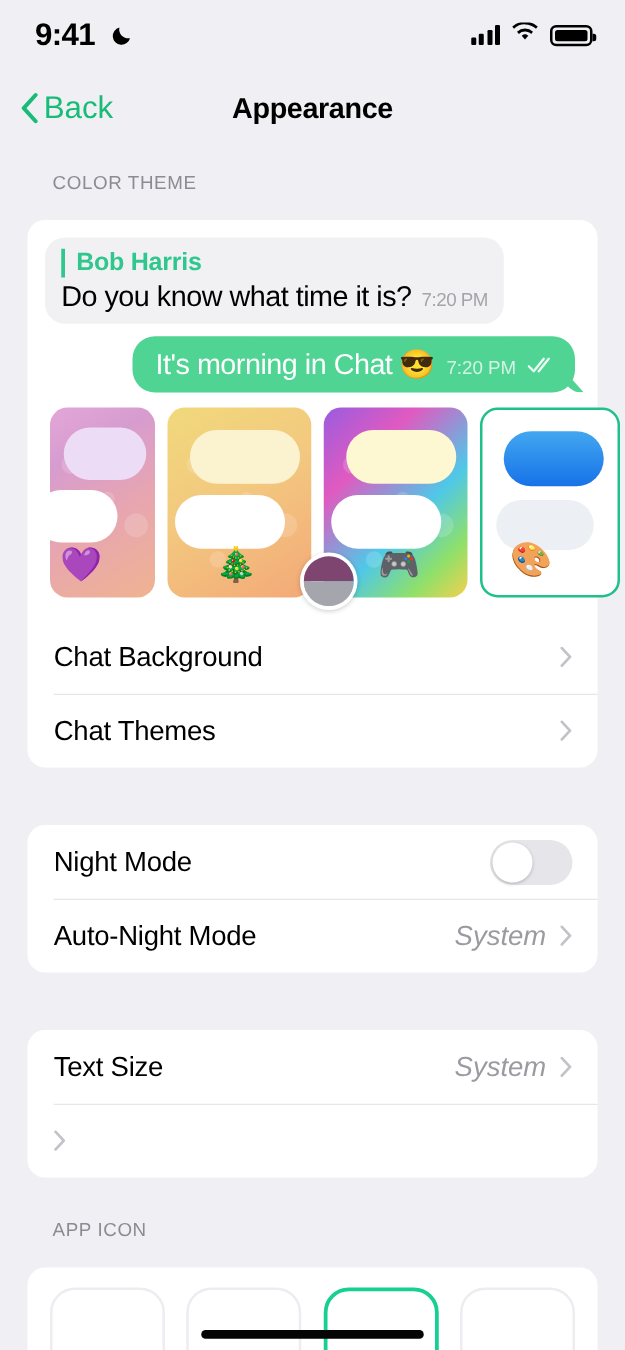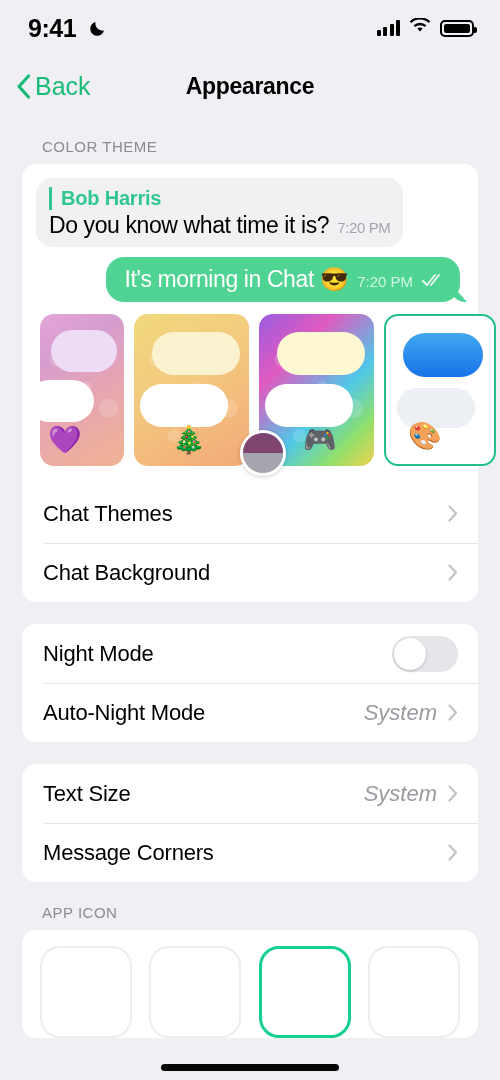--- a/index.html
+++ b/index.html
@@ -57,21 +57,21 @@
     font-size: 23px; font-weight: bold; color: #000; pointer-events: none;
     letter-spacing: -0.3px;
   }
 
   
   .section-header {
     font-size: 15px; color: #8b8b92; letter-spacing: 0.5px;
     padding: 22px 0 9px 42px;
   }
   .card {
-    background: #fff; border-radius: 14px; margin: 0 22px;
+    background: #fff; border-radius: 14px; margin: 12px 22px;
     overflow: visible;
   }
   .row {
     display: flex; align-items: center;
     height: 59px; padding: 0 20px 0 21px;
     position: relative; cursor: pointer;
   }
   .row + .row::before {
     content: ""; position: absolute; left: 21px; right: 0; top: 0;
     height: 1px; background: #e6e6ea;
@@ -296,29 +296,29 @@
       <div class="sw-emoji">🎨</div>
     </div>
 
     <div class="picker">
       <div class="top"></div>
       <div class="bot"></div>
     </div>
   </div>
 
   <div class="row">
+    <span class="row-label">Chat Background</span>
+    <span class="chev">
+      <svg width="10" height="17" viewBox="0 0 10 17">
+          <path d="M1.5 1.5L8 8.5 1.5 15.5" stroke="#c2c2c8" stroke-width="2.2" fill="none" stroke-linecap="round" stroke-linejoin="round"></path>
+        </svg>
+    </span>
+  </div>
+  <div class="row">
     <span class="row-label">Chat Themes</span>
-    <span class="chev">
-      <svg width="10" height="17" viewBox="0 0 10 17">
-          <path d="M1.5 1.5L8 8.5 1.5 15.5" stroke="#c2c2c8" stroke-width="2.2" fill="none" stroke-linecap="round" stroke-linejoin="round"></path>
-        </svg>
-    </span>
-  </div>
-  <div class="row">
-    <span class="row-label">Chat Background</span>
     <span class="chev">
       <svg width="10" height="17" viewBox="0 0 10 17">
           <path d="M1.5 1.5L8 8.5 1.5 15.5" stroke="#c2c2c8" stroke-width="2.2" fill="none" stroke-linecap="round" stroke-linejoin="round"></path>
         </svg>
     </span>
   </div>
 </div>
 
 <div class="gap"></div>
 <div class="card">
@@ -344,21 +344,20 @@
   <div class="row">
     <span class="row-label">Text Size</span>
     <span class="row-value">System</span>
     <span class="chev">
       <svg width="10" height="17" viewBox="0 0 10 17">
           <path d="M1.5 1.5L8 8.5 1.5 15.5" stroke="#c2c2c8" stroke-width="2.2" fill="none" stroke-linecap="round" stroke-linejoin="round"></path>
         </svg>
     </span>
   </div>
   <div class="row">
-    <span class="row-label">Message Corners</span>
     <span class="chev">
       <svg width="10" height="17" viewBox="0 0 10 17">
           <path d="M1.5 1.5L8 8.5 1.5 15.5" stroke="#c2c2c8" stroke-width="2.2" fill="none" stroke-linecap="round" stroke-linejoin="round"></path>
         </svg>
     </span>
   </div>
 </div>
 
 <div class="section-header">APP ICON</div>
 <div class="card">

